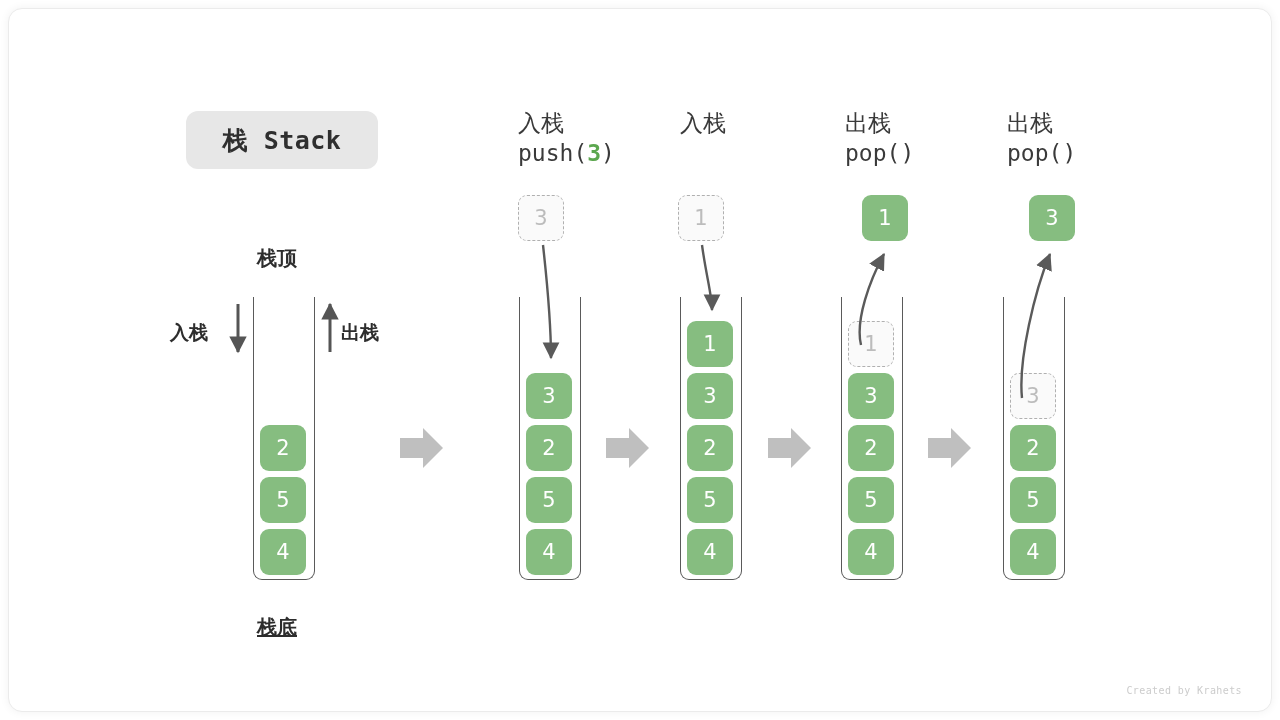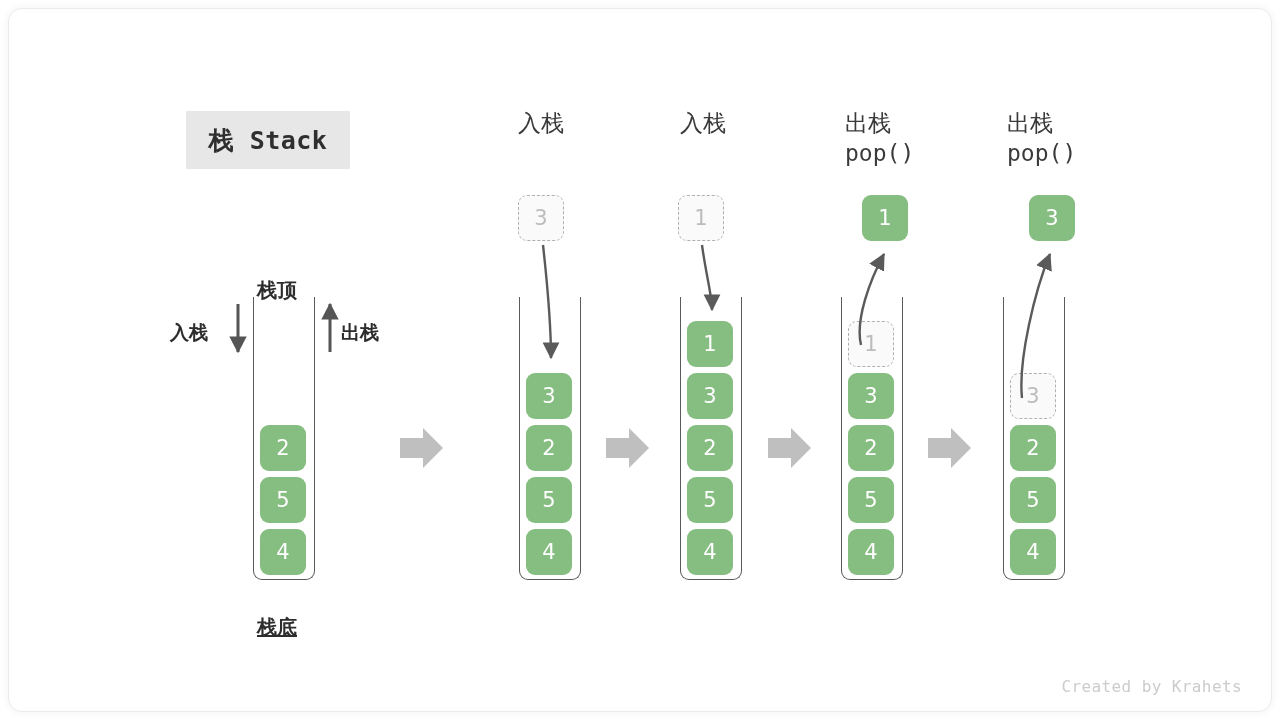--- a/index.html
+++ b/index.html
@@ -31,24 +31,24 @@
     border-radius: 14px;
     box-shadow: 0 0 10px rgba(0,0,0,0.06);
     box-sizing: border-box;
   }
 
   
   .title-badge {
     position: absolute;
     left: 186px;
     top: 111px;
-    width: 164px;
+    width: 192px;
     height: 58px;
     background: #e7e7e7;
-    border-radius: 0;
+    border-radius: 12px;
     display: flex;
     align-items: center;
     justify-content: center;
     font-family: "DejaVu Sans Mono", "Liberation Mono", monospace;
     font-size: 25px;
     font-weight: bold;
     color: #2f2f2f;
     letter-spacing: 0.5px;
   }
 
@@ -127,21 +127,21 @@
     font-weight: bold;
     color: #2d2d2d;
     white-space: nowrap;
   }
 
   .credit {
     position: absolute;
     right: 38px;
     bottom: 24px;
     font-family: "DejaVu Sans Mono", "Liberation Mono", monospace;
-    font-size: 16px;
+    font-size: 10px;
     color: #cccccc;
     letter-spacing: 0.4px;
   }
 
   svg.overlay {
     position: absolute;
     left: 0;
     top: 0;
     width: 1280px;
     height: 720px;
@@ -150,36 +150,37 @@
 </style>
 </head>
 <body>
 
 <div id="canvas">
 
   <div class="card-frame"></div>
 
   <div class="title-badge">栈 Stack</div>
 
-  <div class="vlabel" style="left:257px; top:245px;margin-top:32px;">栈顶</div>
+  <div class="vlabel" style="left:257px; top:245px;">栈顶</div>
 
   <div class="dir-label" style="left:170px; top:320px;">入栈</div>
 
   <div class="dir-label" style="left:341px; top:320px;">出栈</div>
 
   <div class="stack-box" style="left:253px; top:297px; width:62px; height:283px;"></div>
 
   <div class="cell filled" style="left:260px; top:425px;">2</div>
   <div class="cell filled" style="left:260px; top:477px;">5</div>
   <div class="cell filled" style="left:260px; top:529px;">4</div>
 
   <div class="vlabel" style="left:257px; top:614px;text-decoration:underline;">栈底</div>
 
   <div class="col-header" style="left:518px; top:108px;">
     <span class="cn">入栈</span>
+    <span class="code"><span>push(</span><span class="arg">3</span><span>)</span></span>
   </div>
   <div class="cell ghost" style="left:518px; top:195px;">3</div>
   <div class="stack-box" style="left:519px; top:297px; width:62px; height:283px;"></div>
   <div class="cell filled" style="left:526px; top:373px;">3</div>
   <div class="cell filled" style="left:526px; top:425px;">2</div>
   <div class="cell filled" style="left:526px; top:477px;">5</div>
   <div class="cell filled" style="left:526px; top:529px;">4</div>
 
   <div class="col-header" style="left:680px; top:108px;">
     <span class="cn">入栈</span>

